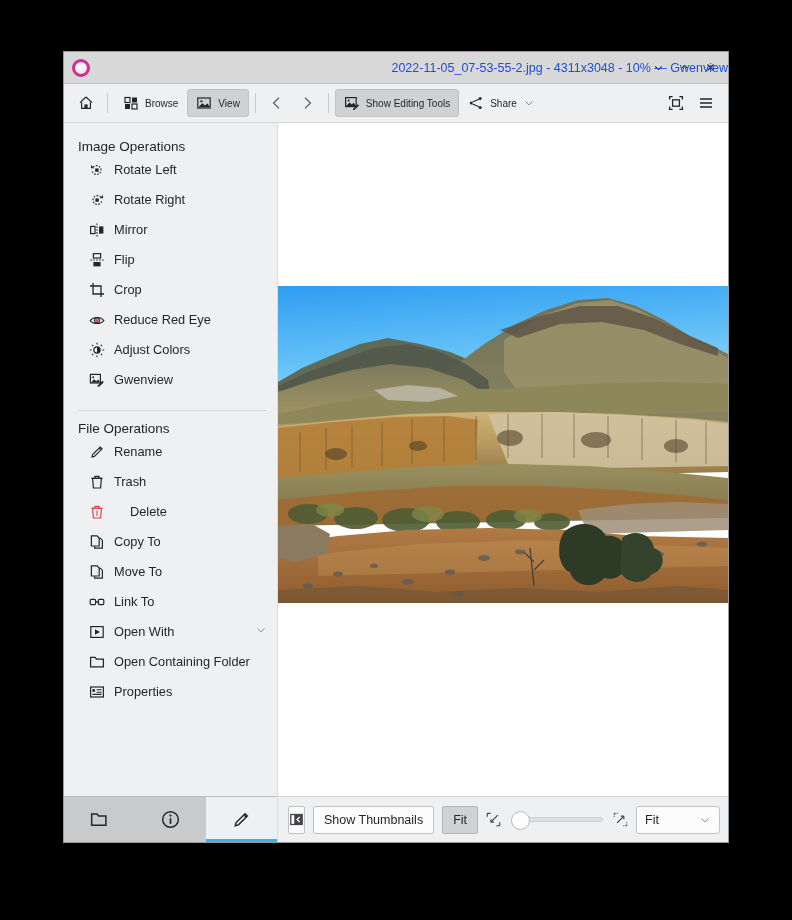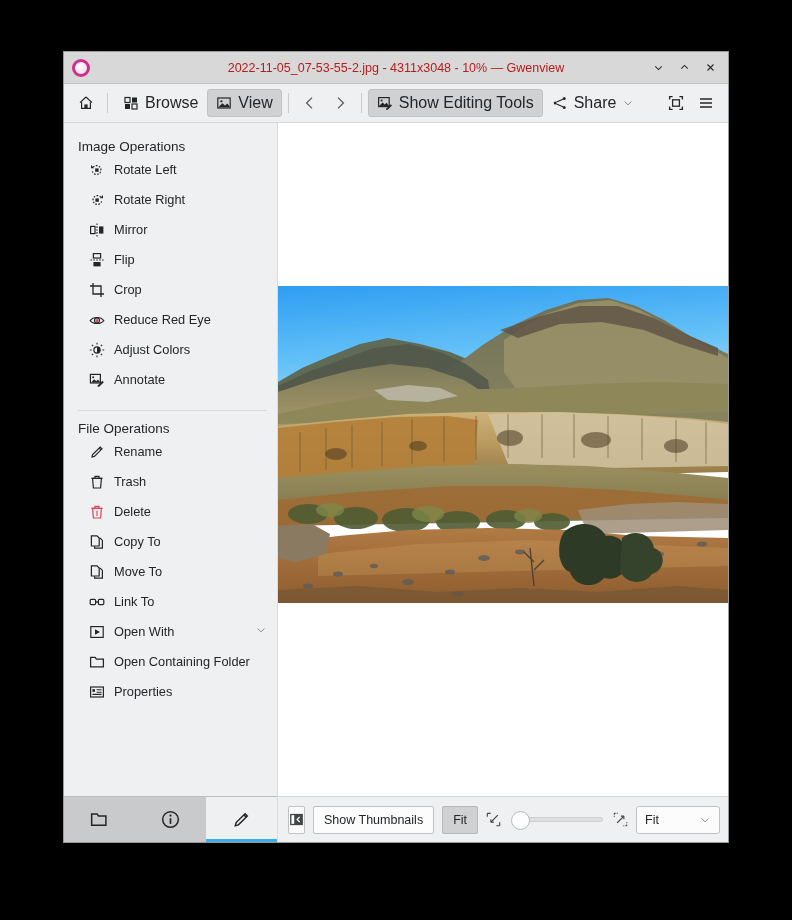--- a/index.html
+++ b/index.html
@@ -30,22 +30,22 @@
     position: relative;
   }
   #app-icon {
     width: 18px; height: 18px; margin-left: 8px;
     border-radius: 50%;
     border: 3px solid #cf2f8f;
     background: radial-gradient(circle at 35% 35%, #ffffff 0%, #f2e6ef 60%, #e9dce6 100%);
   }
   #title-text {
     position: absolute; left: 0; right: 0;
-    text-align: center;
-    font-size: 12.5px; color: #b91c1c;
+    text-align: right;
+    font-size: 12.5px; color: #1d4ed8;
     pointer-events: none;
     white-space: nowrap;
   }
   #win-buttons {
     margin-left: auto; display: flex; align-items: center;
     padding-right: 6px; gap: 2px;
   }
   .win-btn {
     width: 24px; height: 24px;
     display: flex; align-items: center; justify-content: center;
@@ -58,21 +58,21 @@
     height: 39px; flex: 0 0 39px;
     background: #eff0f1;
     border-bottom: 1px solid #d4d6d7;
     display: flex; align-items: center;
     padding: 0 7px; gap: 0px;
   }
   .tb-btn {
     height: 28px; border-radius: 3px;
     display: flex; align-items: center; gap: 6px;
     padding: 0 8px;
-    font-size: 16px; color: #232629;
+    font-size: 10px; color: #232629;
     white-space: nowrap;
     border: 1px solid transparent;
   }
   .tb-btn.icon-only { padding: 0 6px; }
   .tb-btn.active {
     background: #cfd1d3;
     border: 1px solid #c0c2c4;
   }
   .tb-sep {
     width: 1px; height: 20px;
@@ -112,21 +112,21 @@
     padding-left: 21px; padding-right: 10px;
     font-size: 12.8px; color: #232629;
     border-radius: 3px;
   }
   .op-item .op-ico {
     width: 16px; height: 16px; flex: 0 0 16px;
     display: block;
   }
   .op-item .op-label { white-space: nowrap; }
   .op-item .op-chev { margin-left: auto; width: 12px; height: 12px; opacity: .7; }
-  .op-item.danger .op-label { color: #232629; }
+  .op-item.danger .op-label { color: #232629; margin-left: 16px; }
 
   
   #side-tabs {
     flex: 0 0 46px; height: 46px;
     background: #c8cacb;
     display: flex; align-items: stretch;
     border-top: 1px solid #bcbebf;
   }
   .side-tab {
     flex: 1 1 0; display: flex;
@@ -388,21 +388,21 @@
           <span class="op-label">Adjust Colors</span>
         </div>
 
         <div class="op-item">
           <svg class="op-ico" viewBox="0 0 16 16">
             <rect x="1.4" y="2.4" width="10" height="8.6" fill="none" stroke="#232629" stroke-width="1.2"></rect>
             <circle cx="4.2" cy="5.2" r="1" fill="#232629"></circle>
             <path d="M2 10.4 L5.2 7.2 L7.2 9.2 L9 7.4 L10.8 9.8 V10.6 H2 Z" fill="#232629"></path>
             <path d="M9 13.2 L13.4 8.8 L14.8 10.2 L10.4 14.6 L8.6 15 Z" fill="#232629"></path>
           </svg>
-          <span class="op-label">Annotate</span>
+          <span class="op-label">Gwenview</span>
         </div>
 
         <div class="group-divider"></div>
 
         <div class="group-title">File Operations</div>
 
         <div class="op-item">
           <svg class="op-ico" viewBox="0 0 16 16">
             <path d="M3 13 L3.6 10.6 L11.2 3 L13 4.8 L5.4 12.4 Z" fill="none" stroke="#232629" stroke-width="1.2"></path>
             <path d="M10.2 4 L12 5.8" stroke="#232629" stroke-width="1.2" fill="none"></path>

